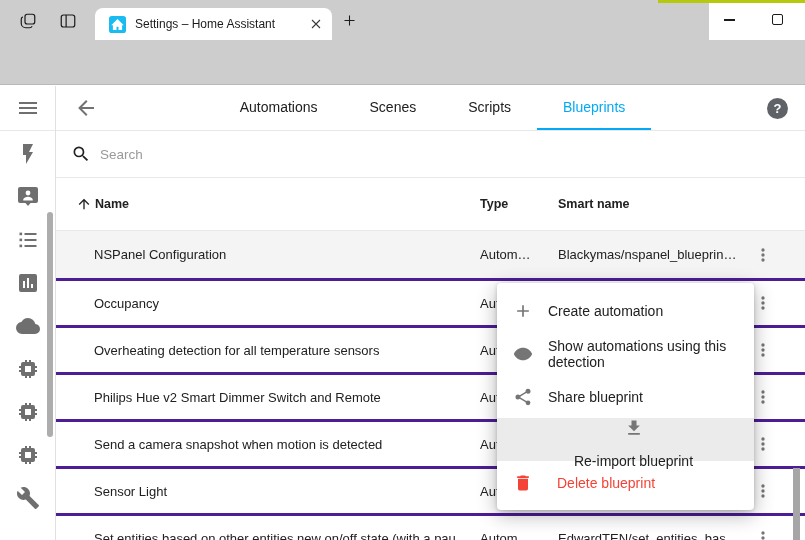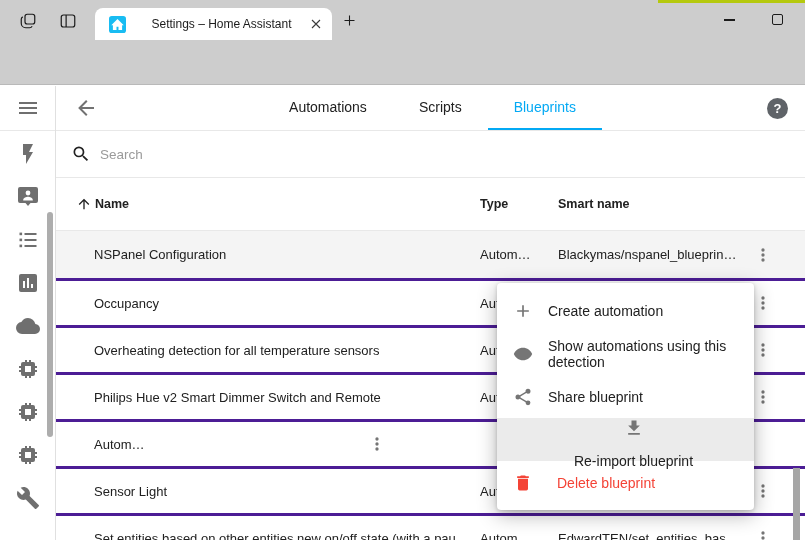--- a/index.html
+++ b/index.html
@@ -1,21 +1,21 @@
 <!DOCTYPE html>
 <html><head>
 <meta charset="utf-8">
 <style>
   * { margin:0; padding:0; box-sizing:border-box; }
   html,body { width:805px; height:540px; overflow:hidden; }
   body { font-family:"Liberation Sans","DejaVu Sans",sans-serif; background:#fff; }
   .page { position:relative; width:805px; height:540px; background:#fff; }
 
   
-  .titlebar { position:absolute; left:0; top:0; width:805px; height:40px; background:#cdcdcd;text-align:center; }
+  .titlebar { position:absolute; left:0; top:0; width:709px; height:40px; background:#cdcdcd; }
   .stripe { position:absolute; left:658px; top:0; width:147px; height:3px; background:#b5c90e; }
   .tb-icon { position:absolute; top:12px; width:18px; height:18px; color:#1b1b1b; }
   .tab { position:absolute; left:95px; top:8px; width:237px; height:32px; background:#fff;
          border-radius:8px 8px 0 0; display:flex; align-items:center; padding:0 8px 0 14px; }
   .tab-favicon { width:17px; height:17px; flex:0 0 auto; }
   .tab-title { flex:1; font-size:12px; color:#1b1b1b; margin-left:9px; white-space:nowrap; overflow:hidden; }
   .tab-close { width:16px; height:16px; color:#3a3a3a; flex:0 0 auto; }
   .newtab { position:absolute; left:342px; top:13px; width:15px; height:15px; color:#1b1b1b; }
   .win-min { position:absolute; left:724px; top:19px; width:11px; height:2px; background:#1b1b1b; }
   .win-max { position:absolute; left:772px; top:14px; width:11px; height:11px; border:1.4px solid #1b1b1b; border-radius:2px; }
@@ -236,20 +236,21 @@
       <div class="sb-scroll"></div>
     </div>
 
     <div class="content">
       <div class="appbar">
         <svg class="appbar-back" viewBox="0 0 24 24" fill="currentColor">
           <path d="M20 11v2H8l5.5 5.5-1.42 1.42L4.16 12l7.92-7.92L13.5 5.5 8 11h12z"></path>
         </svg>
         <div class="tabs">
           <div class="ha-tab">Automations</div>
+          <div class="ha-tab">Scenes</div>
           <div class="ha-tab">Scripts</div>
           <div class="ha-tab active">Blueprints</div>
         </div>
         <div class="help-btn">?</div>
       </div>
 
       <div class="searchrow">
         <svg viewBox="0 0 24 24" fill="currentColor">
           <path d="M9.5 3A6.5 6.5 0 0 1 16 9.5c0 1.61-.59 3.09-1.56 4.23l.27.27h.79l5 5-1.5 1.5-5-5v-.79l-.27-.27A6.516 6.516 0 0 1 9.5 16 6.5 6.5 0 0 1 3 9.5 6.5 6.5 0 0 1 9.5 3m0 2C7 5 5 7 5 9.5S7 14 9.5 14 14 12 14 9.5 12 5 9.5 5z"></path>
         </svg>
@@ -301,20 +302,21 @@
         <div class="c-name">Philips Hue v2 Smart Dimmer Switch and Remote</div>
         <div class="c-type">Autom…</div>
         <div class="c-file"></div>
         <div class="c-menu">
           <svg viewBox="0 0 24 24" fill="currentColor">
               <path d="M12 16a2 2 0 0 1 2 2 2 2 0 0 1-2 2 2 2 0 0 1-2-2 2 2 0 0 1 2-2m0-6a2 2 0 0 1 2 2 2 2 0 0 1-2 2 2 2 0 0 1-2-2 2 2 0 0 1 2-2m0-6a2 2 0 0 1 2 2 2 2 0 0 1-2 2 2 2 0 0 1-2-2 2 2 0 0 1 2-2z"></path>
             </svg>
         </div>
       </div>
       <div class="row">
+        <div class="c-name">Send a camera snapshot when motion is detected</div>
         <div class="c-type">Autom…</div>
         <div class="c-file"></div>
         <div class="c-menu">
           <svg viewBox="0 0 24 24" fill="currentColor">
               <path d="M12 16a2 2 0 0 1 2 2 2 2 0 0 1-2 2 2 2 0 0 1-2-2 2 2 0 0 1 2-2m0-6a2 2 0 0 1 2 2 2 2 0 0 1-2 2 2 2 0 0 1-2-2 2 2 0 0 1 2-2m0-6a2 2 0 0 1 2 2 2 2 0 0 1-2 2 2 2 0 0 1-2-2 2 2 0 0 1 2-2z"></path>
             </svg>
         </div>
       </div>
       <div class="row">
         <div class="c-name">Sensor Light</div>

